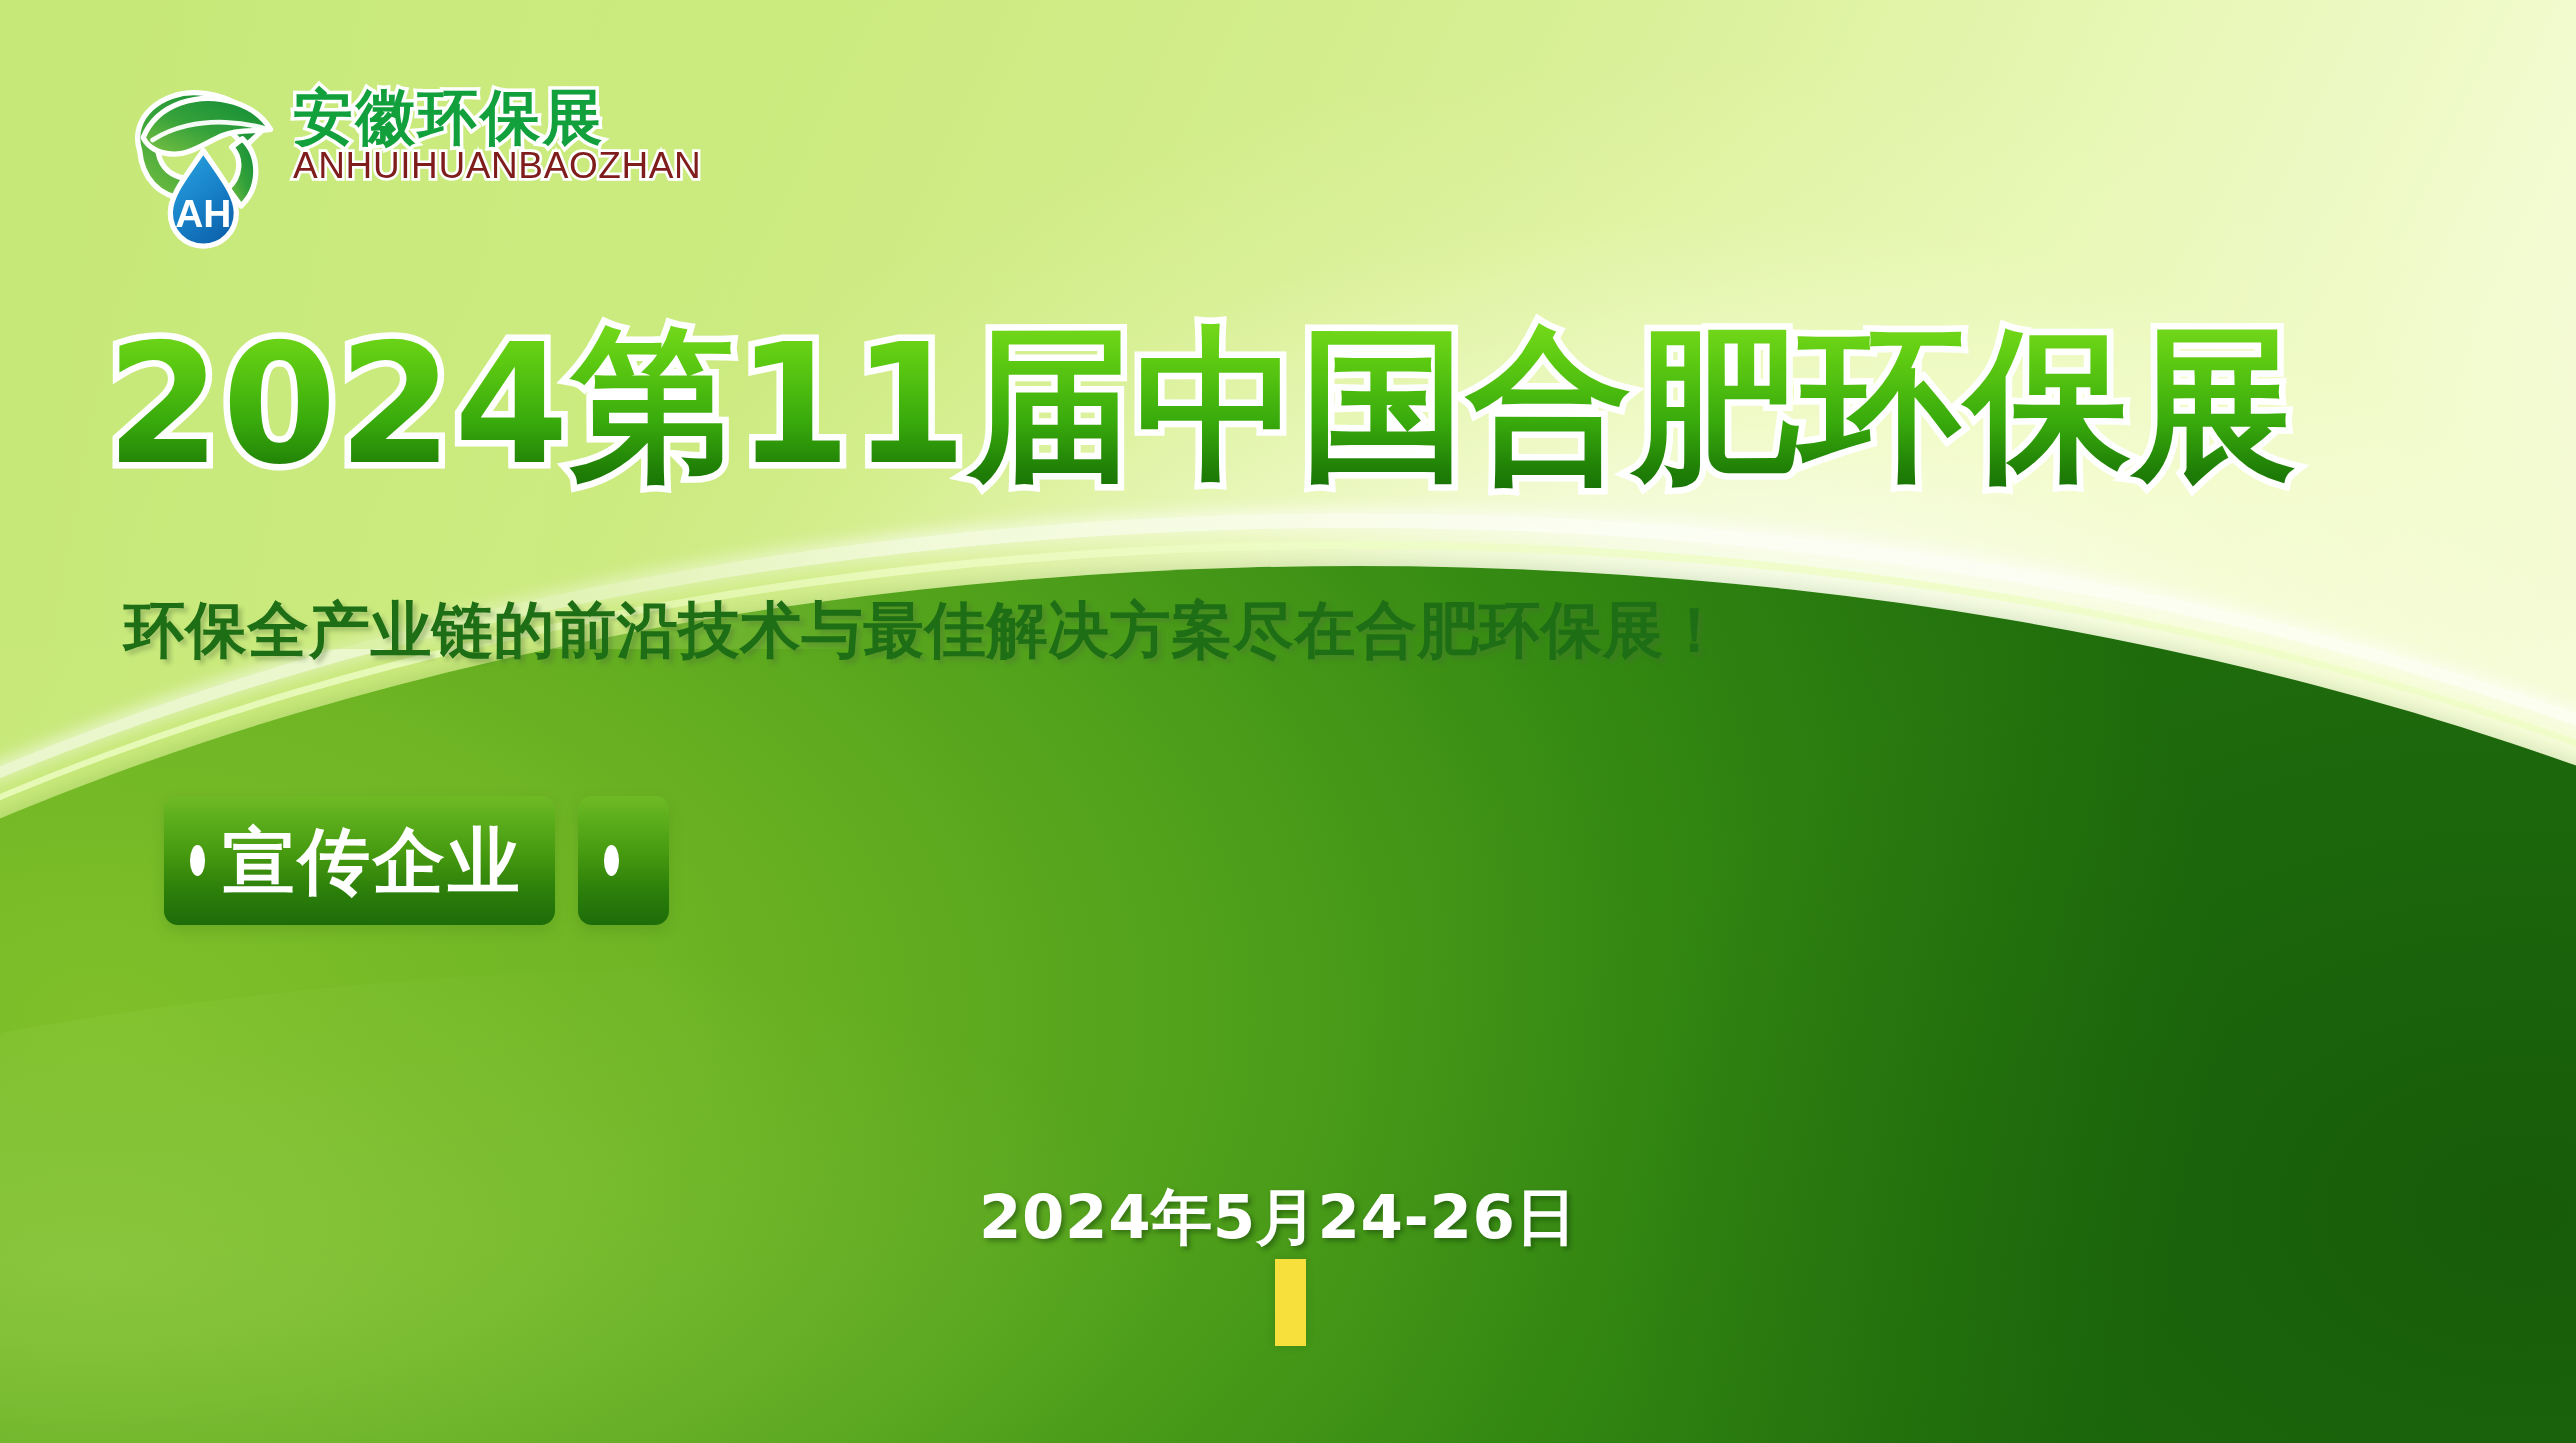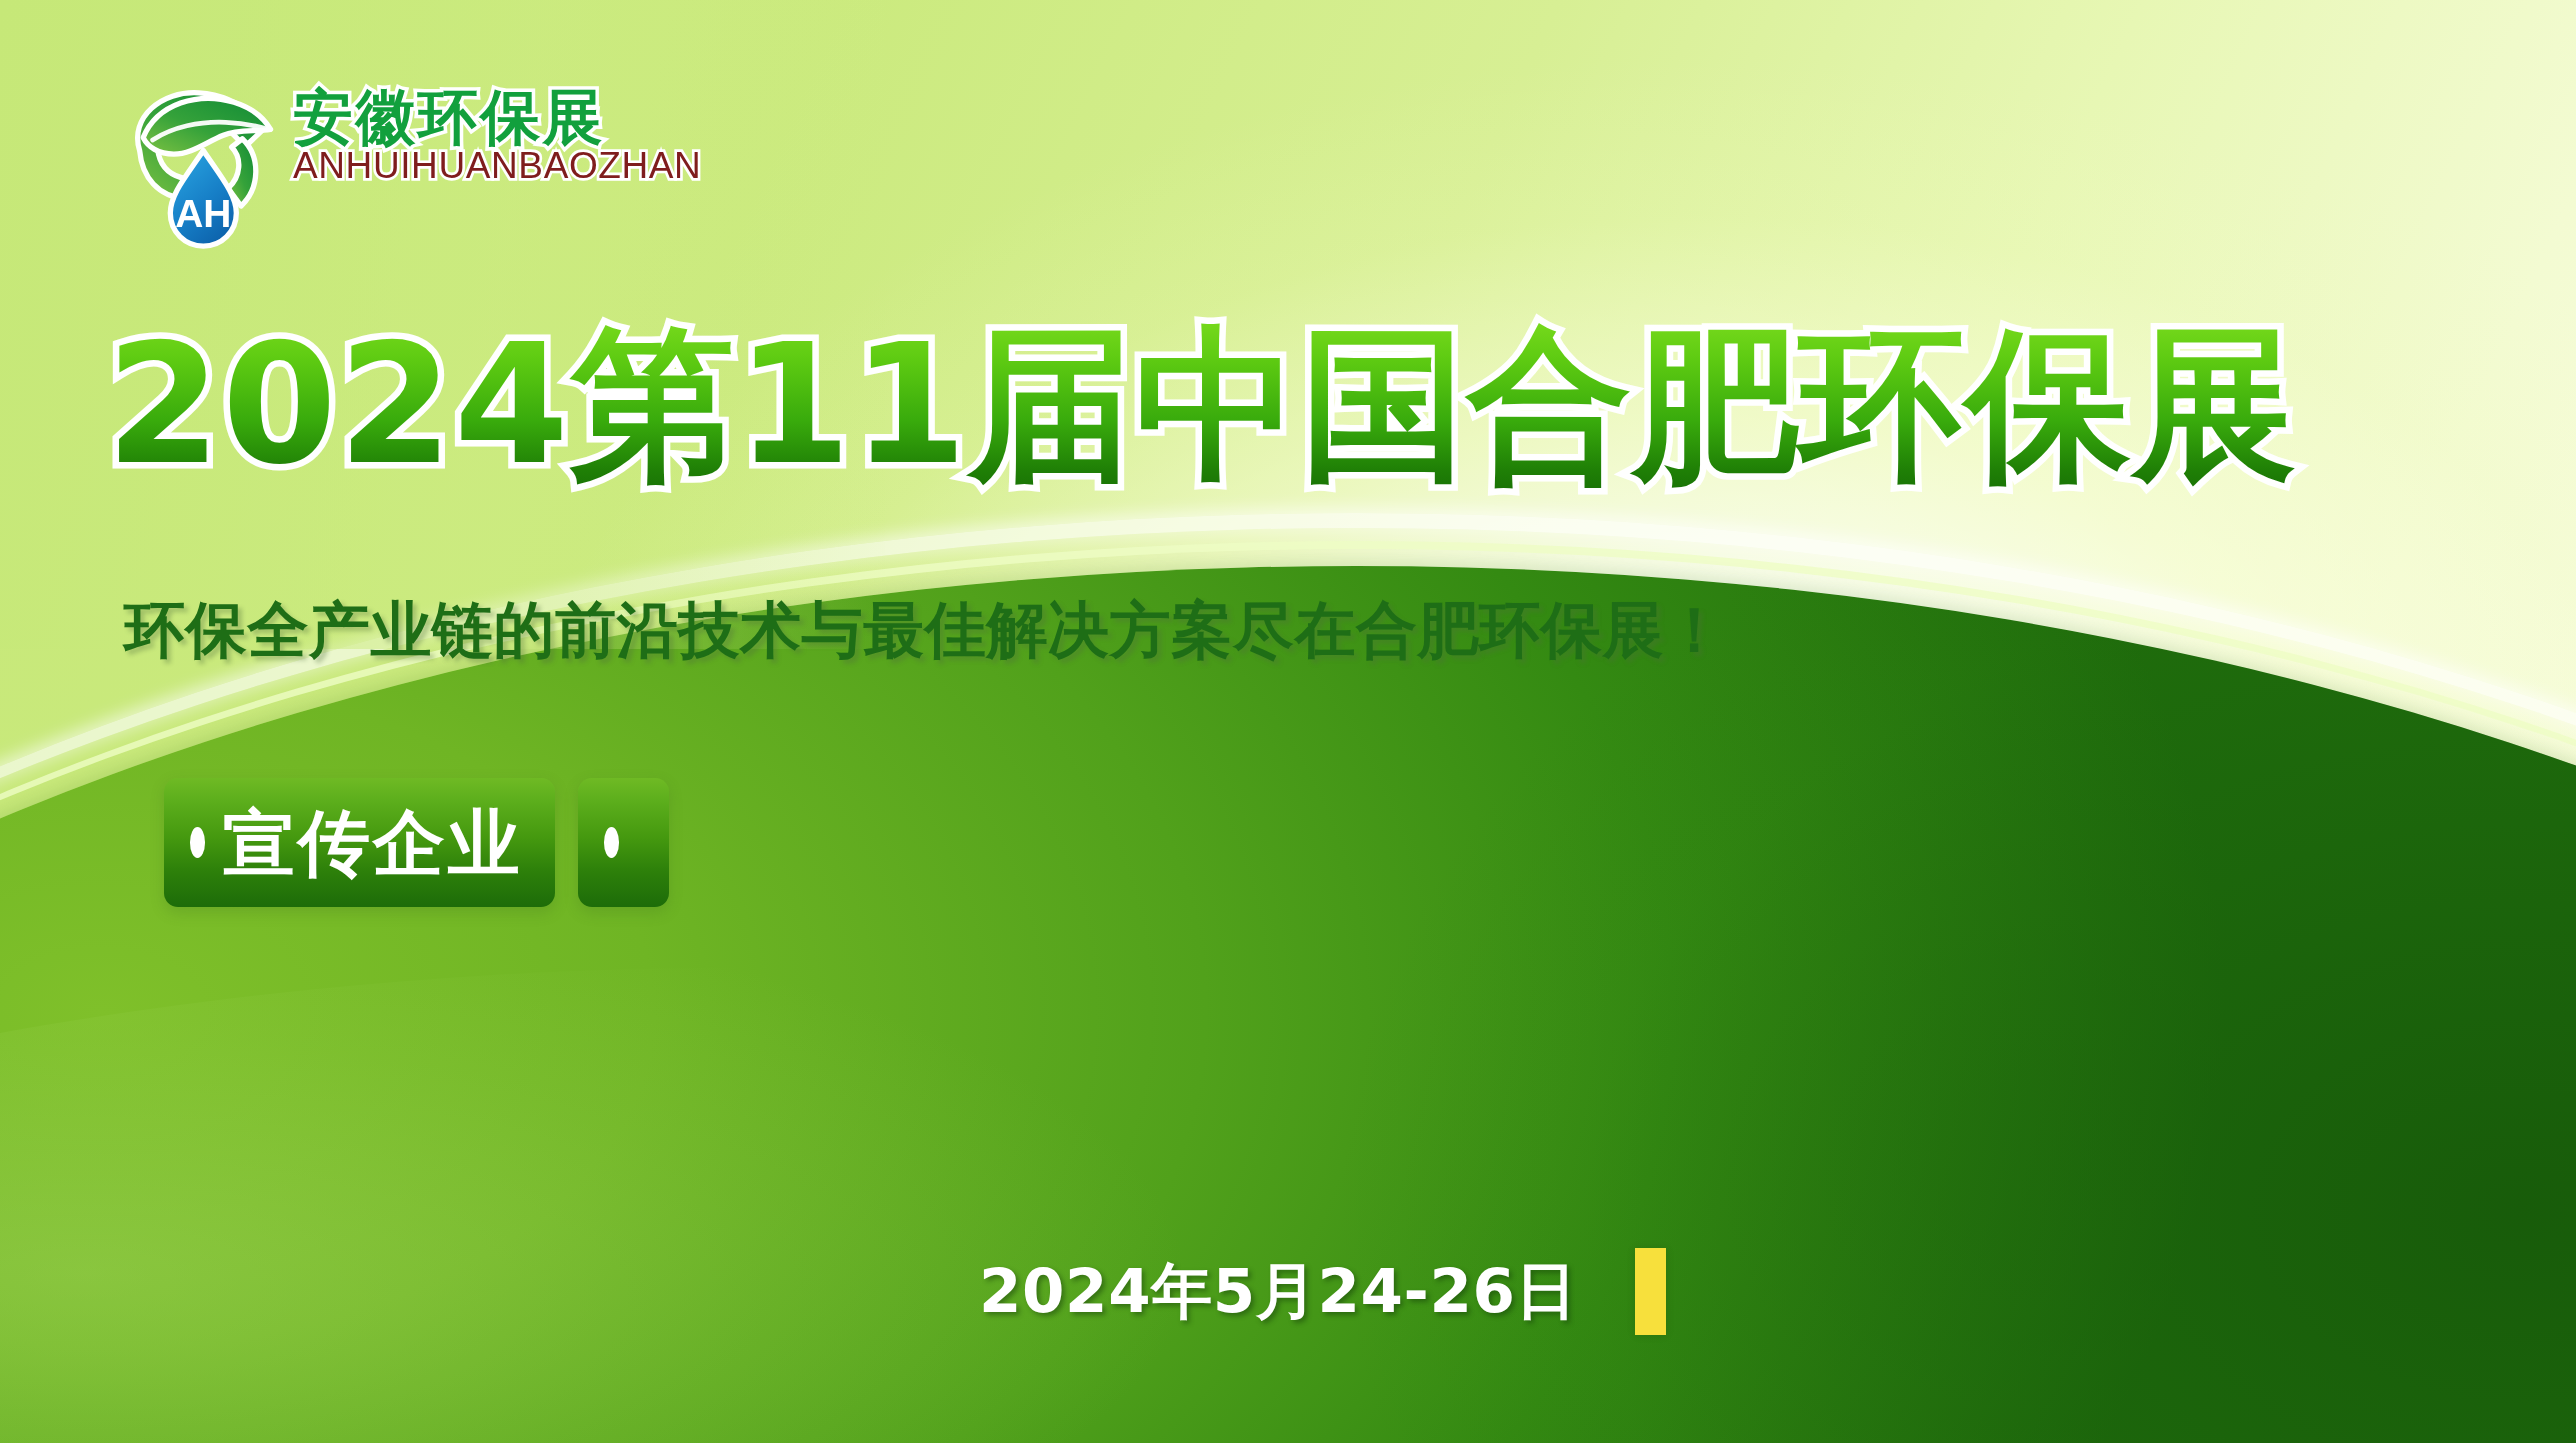--- a/index.html
+++ b/index.html
@@ -114,44 +114,45 @@
   .subtitle{
     position:absolute;left:124px;top:590px;
     font-size:61px;font-weight:bold;letter-spacing:0.6px;
     color:#1e6e16;
     text-shadow:4.1px 4.1px 4.7px rgba(80,110,60,0.33);
     white-space:nowrap;
     font-family:"DejaVu Sans","Liberation Sans",sans-serif;
   }
 
   
-  .tags{position:absolute;left:121px;top:778px;display:flex;gap:23px;padding-left:43px;}
+  .tags{position:absolute;left:121px;top:796px;display:flex;gap:23px;padding-left:43px;}
   .tag{
     height:129px;
     display:flex;align-items:center;
     padding:0 32px 0 26px;
     border-radius:14px;
     background:linear-gradient(180deg,#6fba24 0%,#5cae1c 18%,#45990f 46%,#2d800a 72%,#1d6c09 100%);
     box-shadow:0 5.9px 14px rgba(60,110,30,0.22);
   }
   .tag .dot{
     width:15.3px;height:31px;border-radius:50%;
     background:#ffffff;margin-right:17.7px;flex:0 0 auto;
   }
   .tag .tag-text{
     font-size:72px;font-weight:bold;color:#ffffff;letter-spacing:2.9px;
     white-space:nowrap;line-height:1;
     font-family:"DejaVu Sans","Liberation Sans",sans-serif;
   }
 
   
   .footer{
-    position:absolute;left:979px;top:1248px;
+    position:absolute;left:979px;top:1177px;
     display:flex;align-items:center;
     white-space:nowrap;
+    flex-direction:column;
   }
   .footer-text{
     font-size:61px;font-weight:bold;color:#ffffff;letter-spacing:0.6px;
     text-shadow:2.9px 2.9px 5.3px rgba(12,48,6,0.42);
     font-family:"DejaVu Sans","Liberation Sans",sans-serif;
   }
   .footer-gap{display:inline-block;width:33px;}
   .footer-bar{
     width:31px;height:87px;background:#f7e03c;margin-left:25px;flex:0 0 auto;
     box-shadow:0 0 8.3px rgba(0,0,0,0.12);

